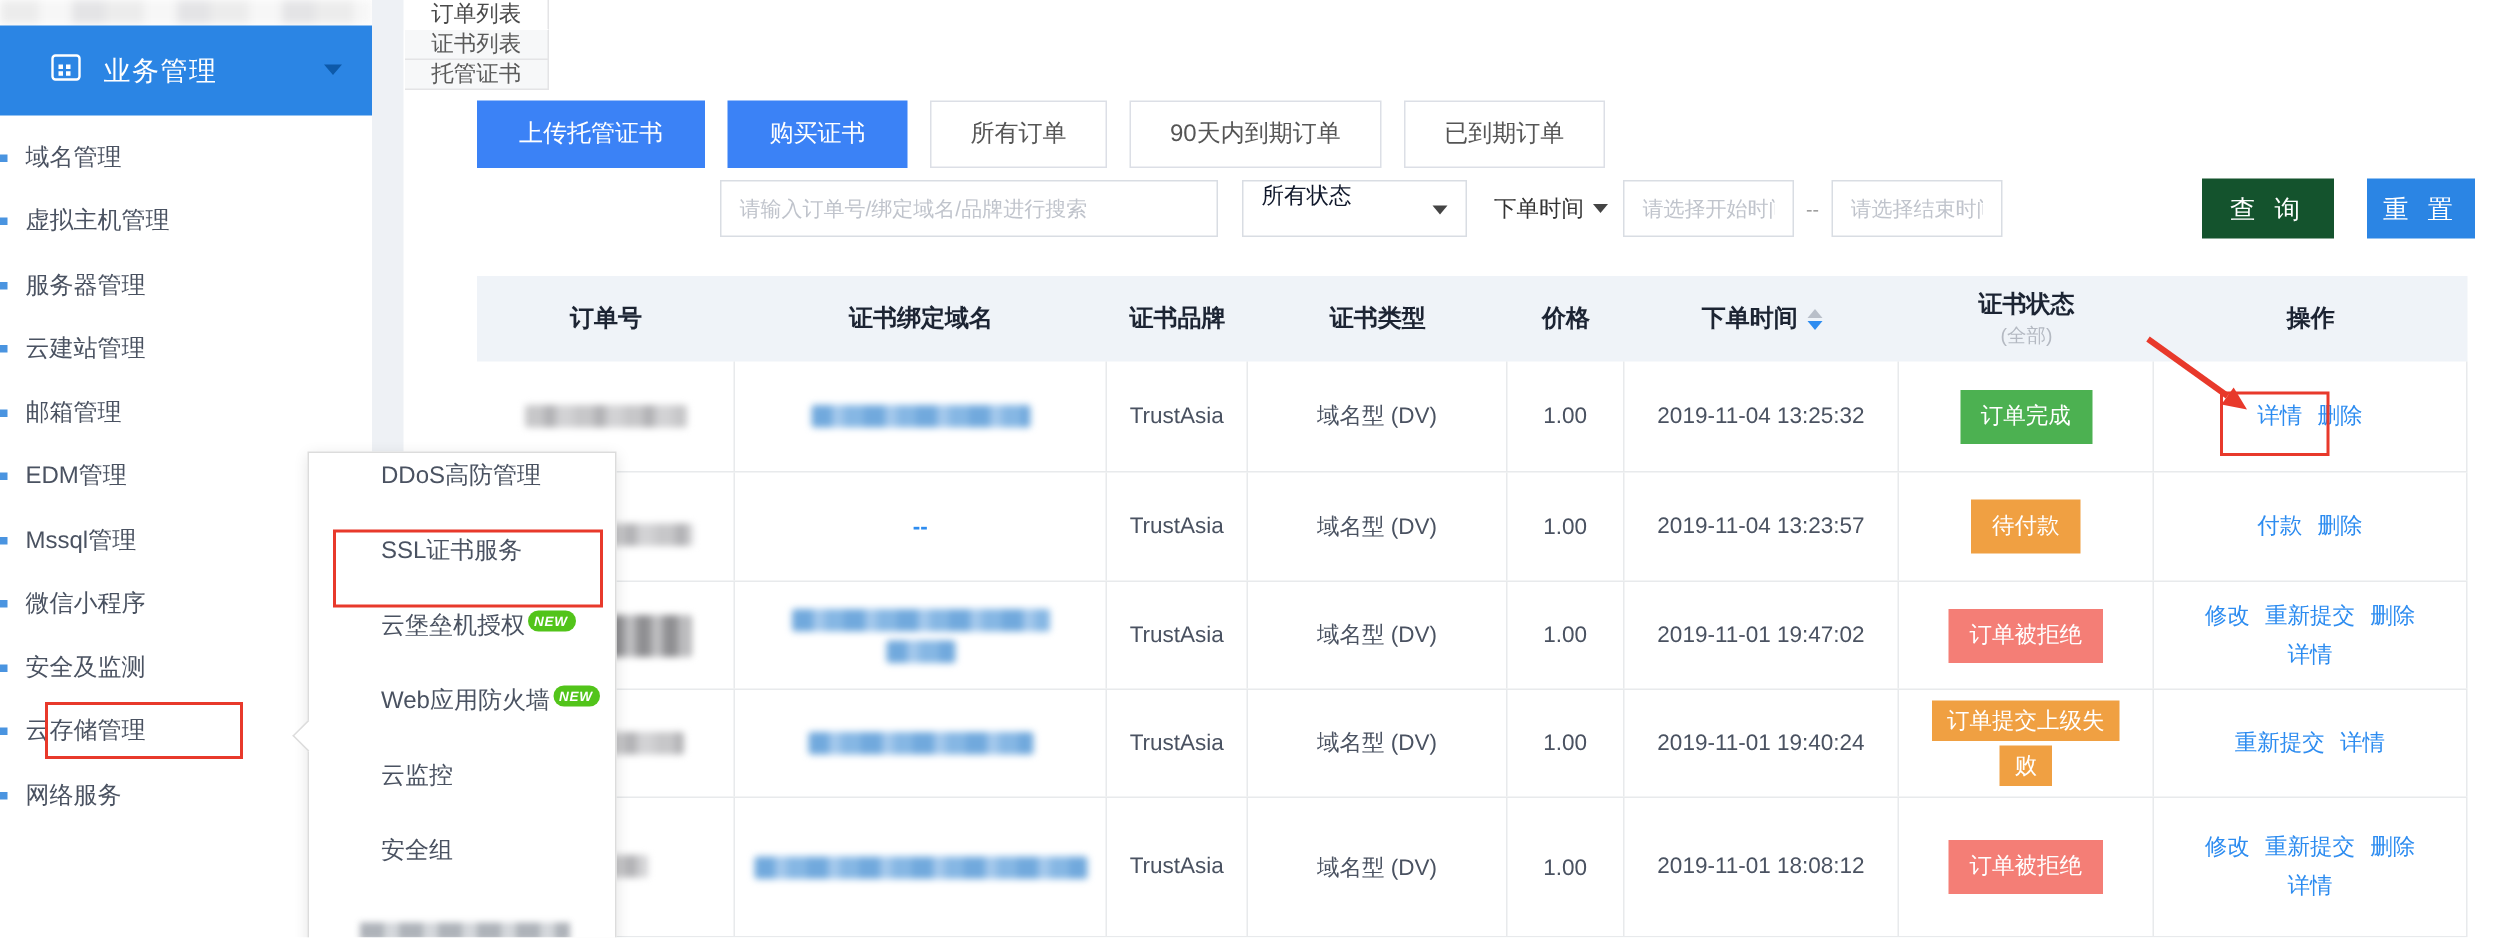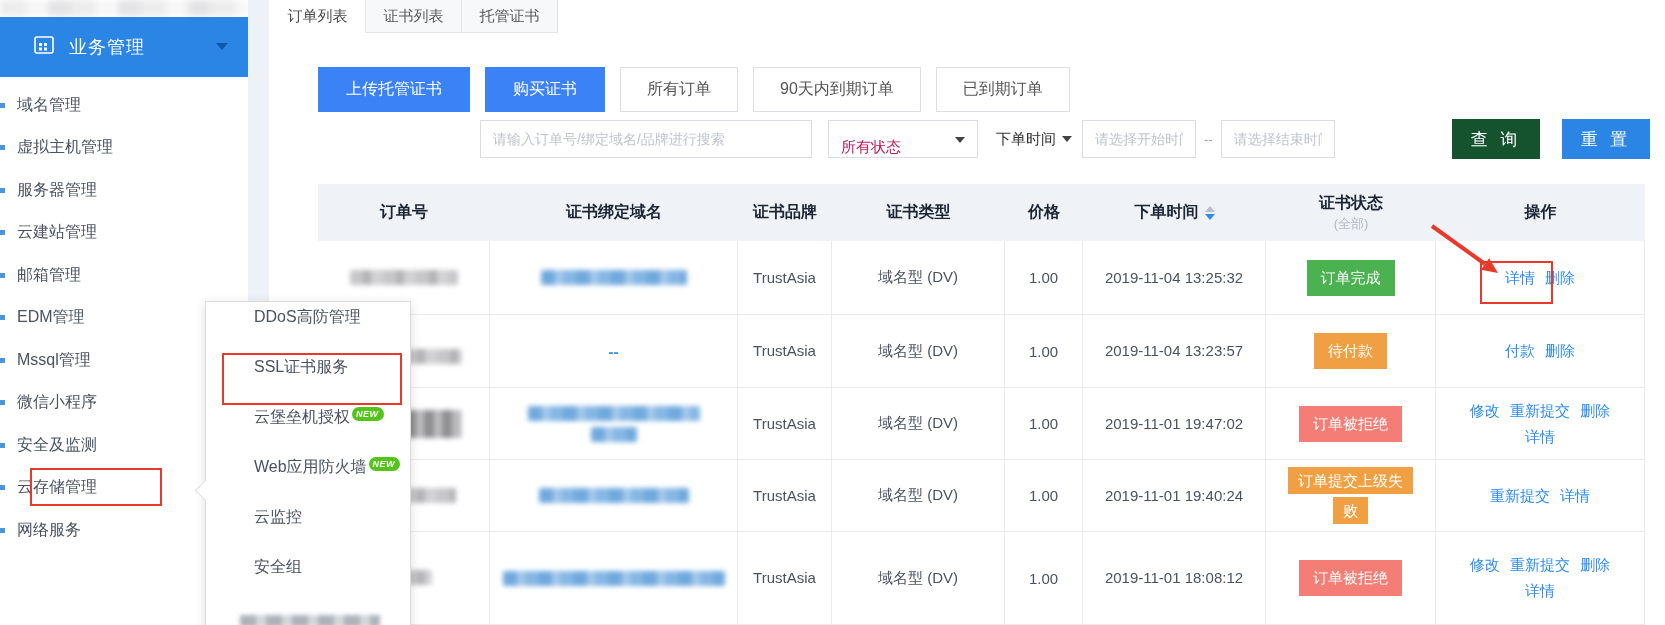--- a/index.html
+++ b/index.html
@@ -16,54 +16,54 @@
   .side-header .hdr-label { font-size:18px; margin-left:14px; letter-spacing:1px; }
   .side-header .hdr-caret { position:absolute; right:20px; top:26px; width:0; height:0;
     border-left:6px solid transparent; border-right:6px solid transparent; border-top:7px solid #0d59a9; }
   .side-menu { position:absolute; left:0; top:84px; width:248px; }
   .side-item { height:42.5px; display:flex; align-items:center; cursor:pointer; }
   .side-item .bullet { width:5px; height:5px; background:#4a94e0; margin-right:12px; flex:none; }
   .side-item .s-label { font-size:16px; color:#4a5261; }
   .gutter { position:absolute; left:248px; top:0; width:21px; height:625px; background:#eef1f5; }
 
   
-  .tabbar { position:absolute; left:270px; top:0; height:33px; display:flex; }
+  .tabbar { position:absolute; left:270px; top:0; height:33px; display:flex;flex-direction:column; }
   .tab { width:96px; height:33px; display:flex; align-items:center; justify-content:center;
     font-size:15px; color:#5a5a5a; background:#f7f8f9; border-right:1px solid #e4e4e6;
     border-bottom:1px solid #e4e4e6; cursor:pointer; }
   .tab.active { background:#fff; border-bottom:1px solid #fff; color:#4a4a4a; }
 
   
   .toolbar { position:absolute; left:318px; top:67px; display:flex; }
   .btn-blue { height:45px; background:#3b82f6; color:#fff; font-size:16px; border:none;
     padding:0 28px; margin-right:15px; cursor:pointer; font-family:inherit; }
   .btn-plain { height:45px; background:#fff; color:#555; font-size:16px;
     border:1px solid #dcdfe6; padding:0 26px; margin-right:15px; cursor:pointer; font-family:inherit; }
 
   
   .filterbar { position:absolute; left:480px; top:119px; right:15px; display:flex; align-items:center; }
   .f-input { height:38px; border:1px solid #d9dde3; font-size:14px; color:#333;
     padding:0 12px; font-family:inherit; outline:none; }
   .f-input::placeholder { color:#c0c4cc; }
   .search-input { width:332px; }
   .f-select { width:150px; height:38px; border:1px solid #d9dde3; margin-left:16px;
-    display:flex; align-items:flex-end; padding:0 12px; font-size:15px; color:#be185d; cursor:pointer; position:relative; }
+    display:flex; align-items:flex-start; padding:0 12px; font-size:15px; color:#0f172a; cursor:pointer; position:relative; }
   .f-select .sel-caret { position:absolute; right:12px; top:16px; width:0; height:0;
     border-left:5px solid transparent; border-right:5px solid transparent; border-top:6px solid #444; }
   .time-field { margin-left:18px; height:38px; display:flex; align-items:center; font-size:15px;
     color:#333; cursor:pointer; white-space:nowrap; }
   .time-field .sel-caret2 { width:0; height:0; margin-left:6px;
     border-left:5px solid transparent; border-right:5px solid transparent; border-top:6px solid #444; }
   .date-input { width:114px; margin-left:10px; }
   .range-sep { margin-left:8px; color:#999; font-size:13px; }
   .date-input.end { margin-left:8px; }
   .spacer { flex:1; }
   .btn-query { width:88px; height:40px; background:#14532d; color:#fff; border:none; font-size:17px;
     cursor:pointer; font-family:inherit; letter-spacing:4px; }
-  .btn-reset { width:88px; height:40px; background:#2b85e4; color:#fff; border:none; font-size:17px;
+  .btn-reset { width:72px; height:40px; background:#2b85e4; color:#fff; border:none; font-size:17px;
     cursor:pointer; font-family:inherit; letter-spacing:4px; margin-left:22px; }
 
   
   .otable { position:absolute; left:318px; top:184px; width:1327px; }
   .t-head { display:flex; background:#eff3f8; height:57px; }
   .th { display:flex; flex-direction:column; align-items:center; justify-content:center;
     font-size:16px; font-weight:bold; color:#1c2433; }
   .th .sub { font-size:13px; font-weight:normal; color:#b4b9c2; margin-top:1px; }
   .sorter { display:inline-flex; flex-direction:column; margin-left:6px; vertical-align:middle; }
   .sorter .up { width:0; height:0; border-left:5px solid transparent; border-right:5px solid transparent;

